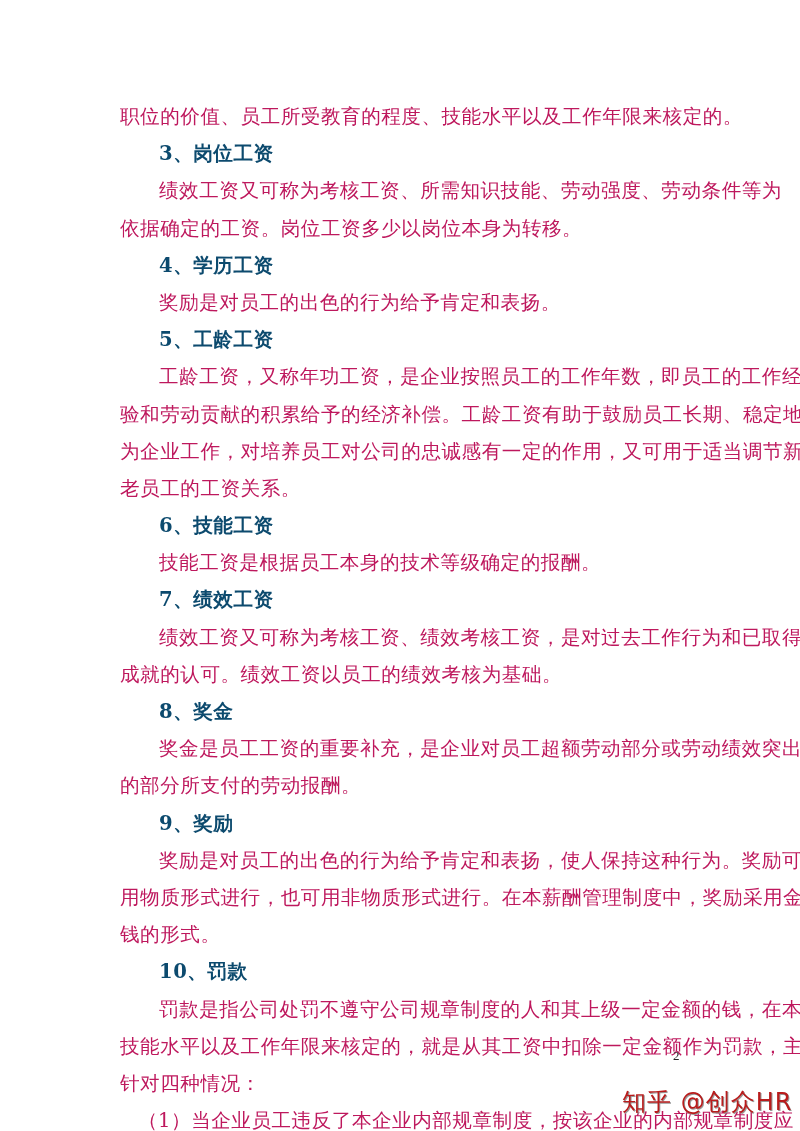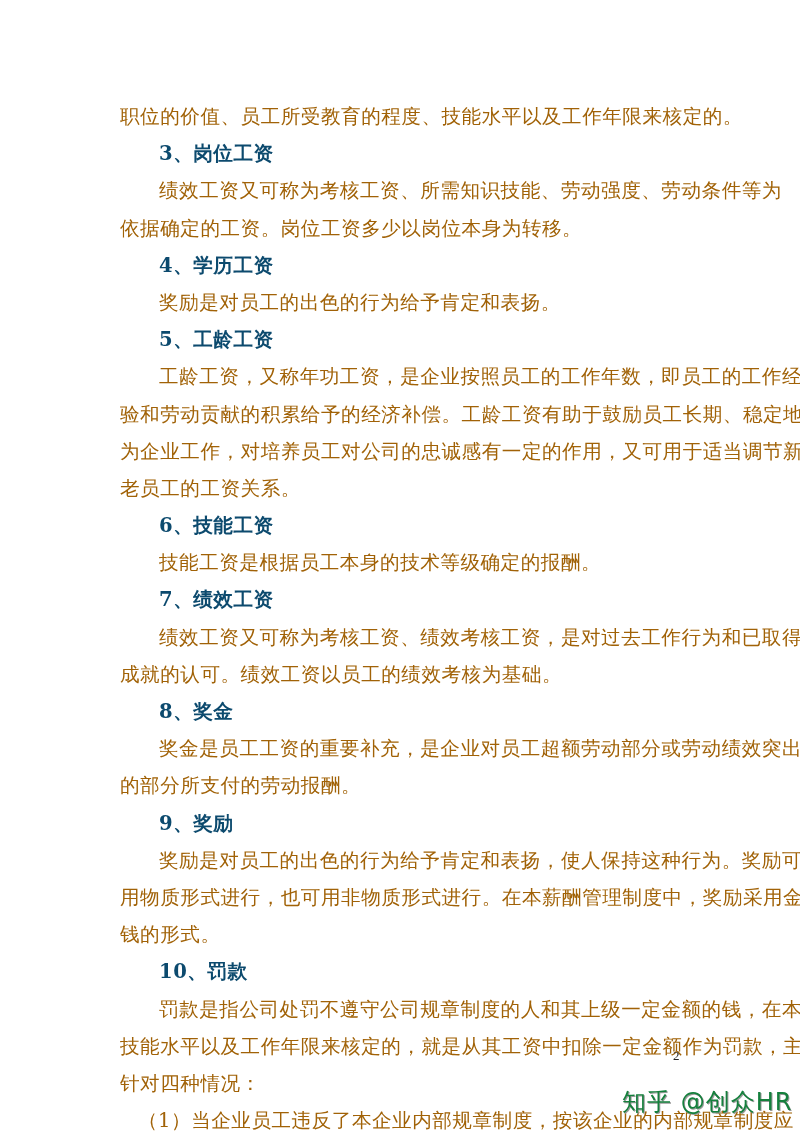--- a/index.html
+++ b/index.html
@@ -20,21 +20,21 @@
       left: 120px;
       top: 98px;
       width: 562px;
     }
     .line {
       font-size: 19.6px;
       line-height: 37.2px;
       height: 37.2px;
       white-space: nowrap;
       letter-spacing: 0.5px;
-      color: #a16207;
+      color: #be185d;
     }
     .heading {
       font-weight: bold;
       padding-left: 39px;
       color: #0c4a6e;
     }
     .indent {
       padding-left: 39px;
     }
     .page-number {
@@ -44,21 +44,21 @@
       font-size: 13px;
       font-family: "Liberation Serif", serif;
       color: #222;
     }
     .watermark {
       position: absolute;
       left: 622px;
       top: 1086px;
       font-size: 24px;
       font-family: "DejaVu Sans", sans-serif;
-      color: #15803d;
+      color: #b91c1c;
       letter-spacing: 1px;
       text-shadow: 1px 1px 0 #9a9a9a;
       white-space: nowrap;
     }
   </style>
 </head>
 <body>
 
 <div class="page">
   <div class="line">职位的价值、员工所受教育的程度、技能水平以及工作年限来核定的。</div>

